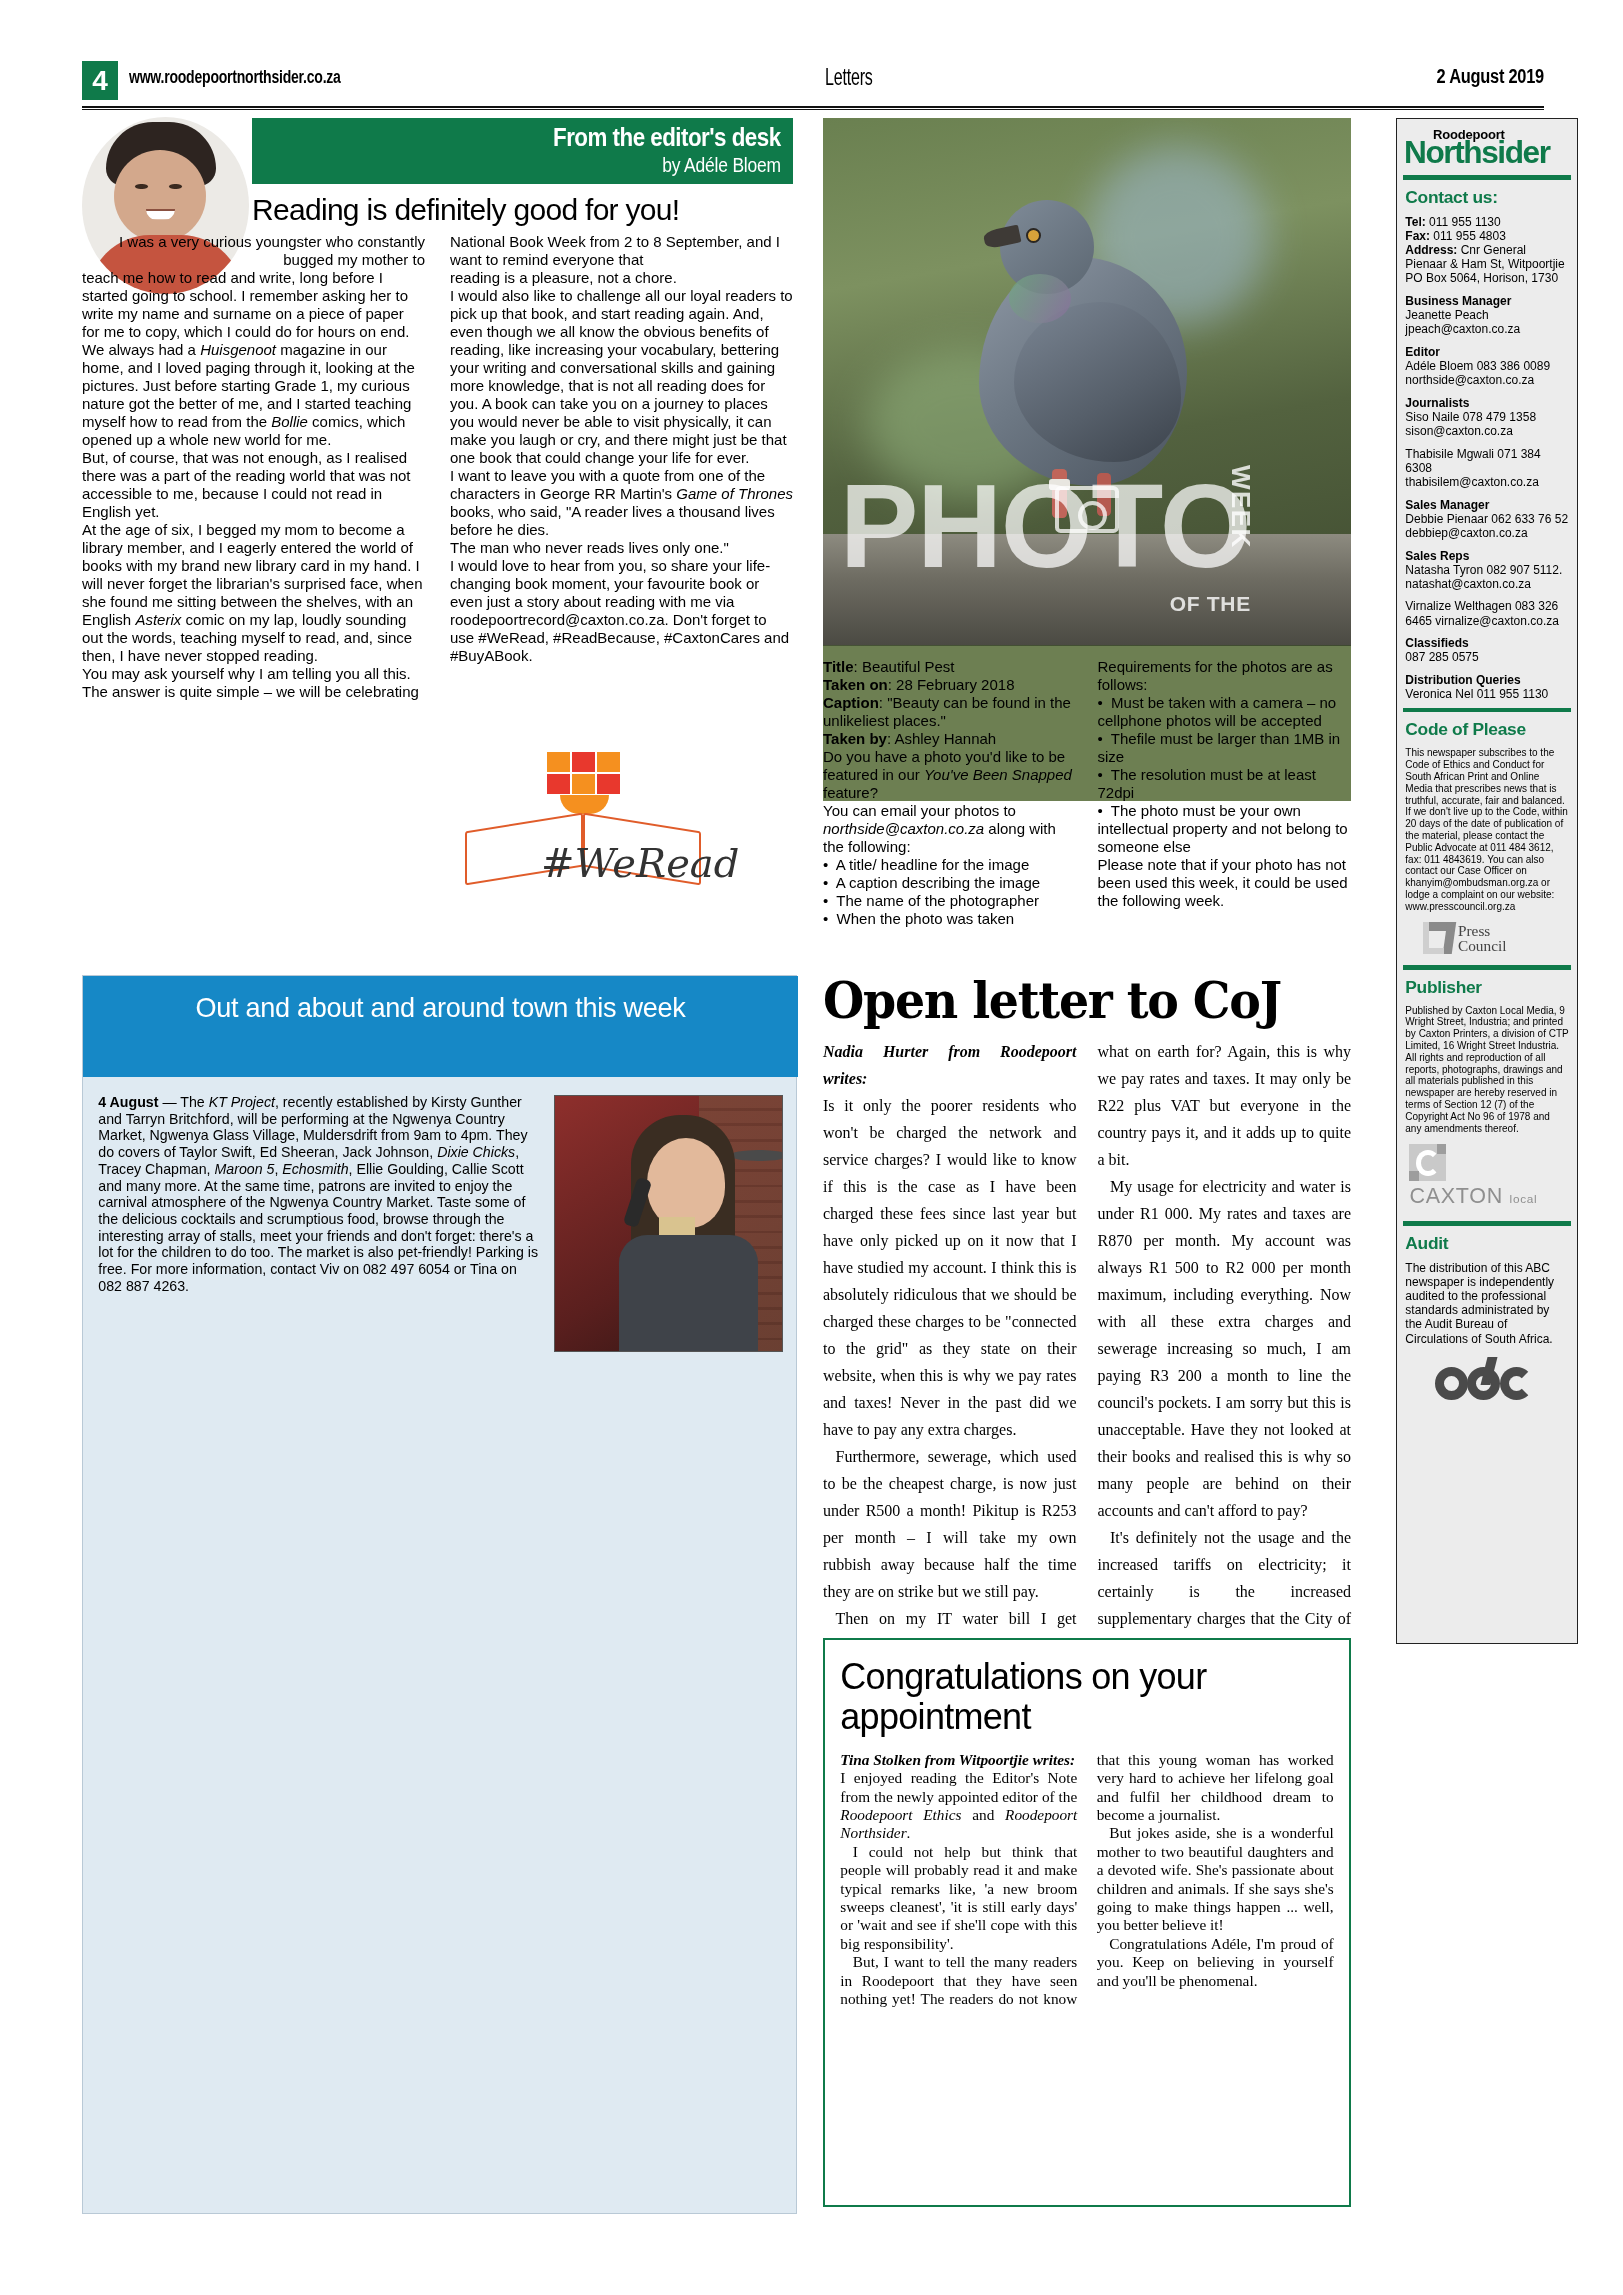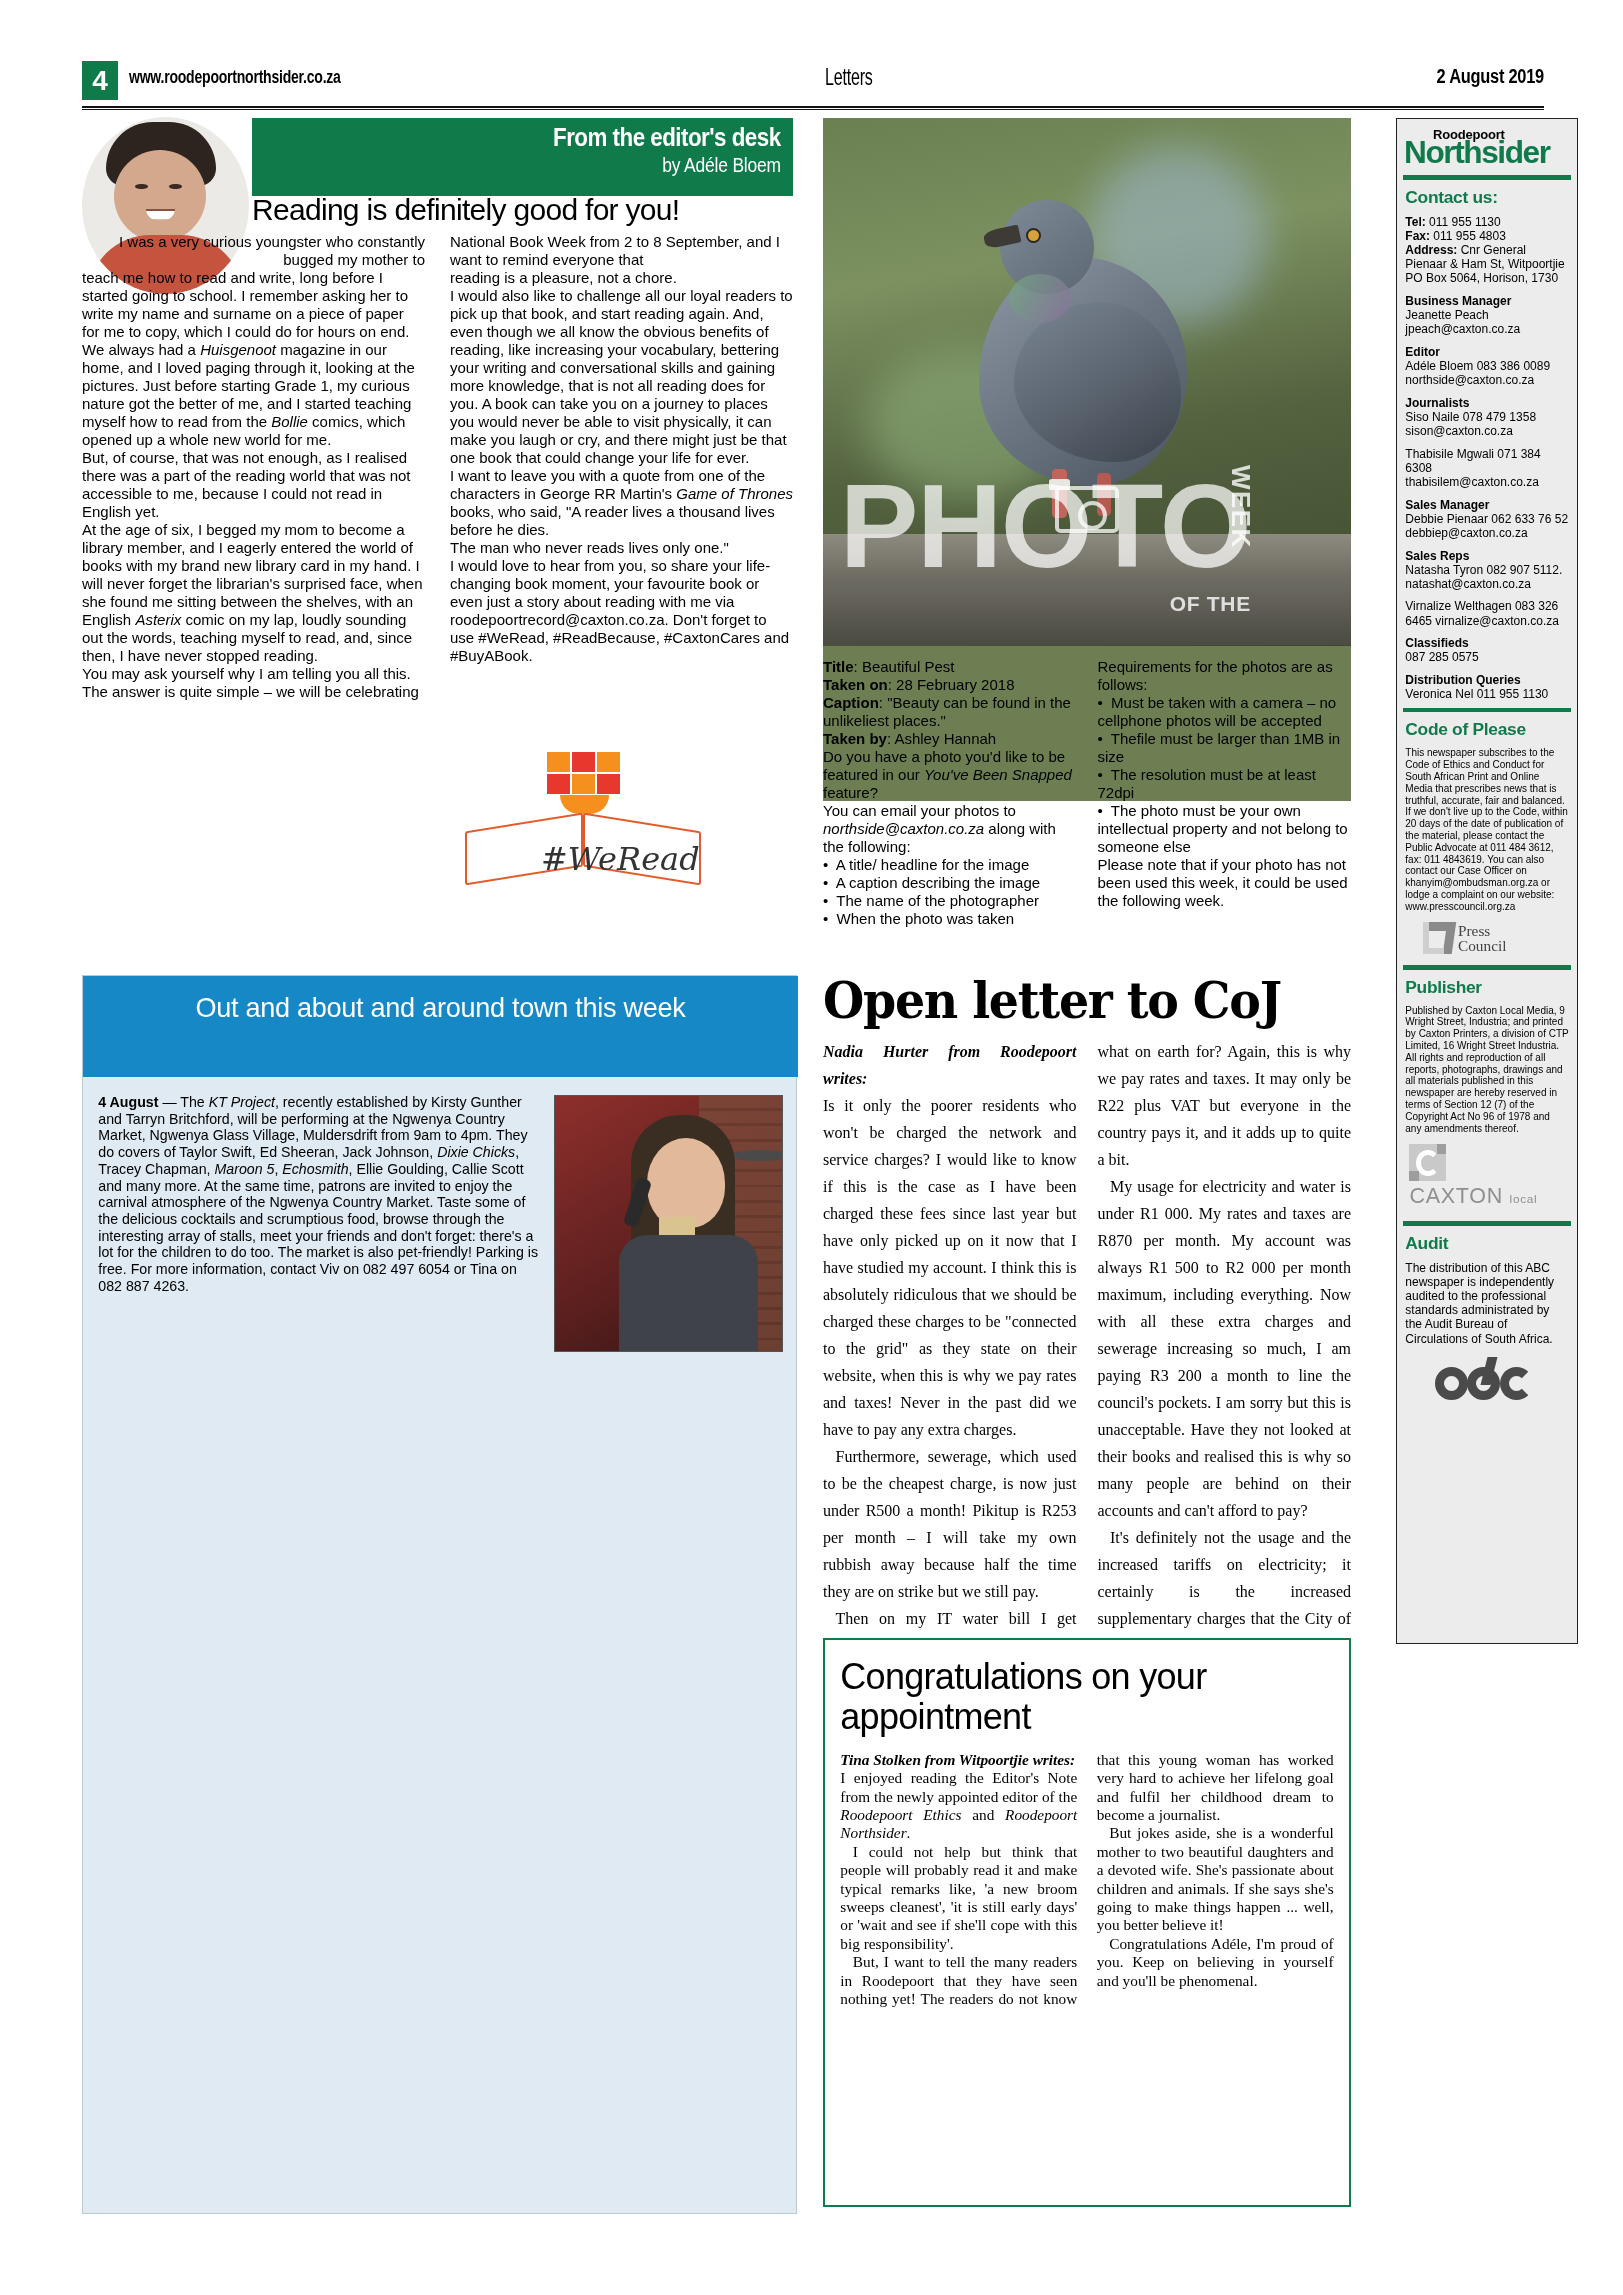--- a/index.html
+++ b/index.html
@@ -25,21 +25,21 @@
               letter-spacing:-0.3px; transform:scaleX(0.78); transform-origin:left center; }
   .section-name { position:absolute; left:743px; top:2.8px; font-size:23.6px; letter-spacing:-0.3px;
                   transform:scaleX(0.68); transform-origin:left center; }
   .issue-date { position:absolute; right:0; top:4.2px; font-size:20px; font-weight:bold;
                 letter-spacing:-0.3px; transform:scaleX(0.82); transform-origin:right center; }
   .masthead-rule { position:absolute; left:82px; top:106px; width:1462px; height:4.2px;
                    border-top:2.1px solid #111; border-bottom:1.4px solid #111; }
 
   
   .editor-block { position:absolute; left:82px; top:118px; width:711px; }
-  .editor-banner { position:absolute; left:170px; top:0; width:541px; height:78px;
+  .editor-banner { position:absolute; left:170px; top:0; width:541px; height:66px;
                    background:#0f7a4a; color:#fff;padding-left:32px; }
   .editor-banner h2 { position:absolute; right:12.5px; top:4.2px; font-size:26px; font-weight:bold;
                       letter-spacing:-0.6px; transform:scaleX(0.86); transform-origin:right center; }
   .editor-banner .byline { position:absolute; right:12.5px; top:36px; font-size:19.4px;
                            letter-spacing:-0.2px; transform:scaleX(0.9); transform-origin:right center; }
   .editor-photo { position:absolute; left:0px; top:-1.4px; width:167px; height:177px;
                   border-radius:50%; overflow:hidden; background:#eceae6; }
   .editor-photo .hair { position:absolute; left:23.6px; top:5.6px; width:110px; height:64px;
                         background:#2d2420; border-radius:56px 56px 21px 21px; }
   .editor-photo .face { position:absolute; left:32px; top:33px; width:92px; height:92px;
@@ -63,21 +63,21 @@
 
   .weread-logo { position:absolute; left:444px; top:739px; width:292px; height:160px; }
   .weread-logo .book-left { position:absolute; left:21px; top:83px; width:118px; height:54px;
                             background:#fff; border:2.8px solid #e05c2a;
                             transform:skewY(-9deg); border-radius:2.8px; }
   .weread-logo .book-right { position:absolute; left:139px; top:83px; width:118px; height:54px;
                              background:#fff; border:2.8px solid #e05c2a;
                              transform:skewY(9deg); border-radius:2.8px; }
   .weread-logo .flag { position:absolute; left:103px; top:12.5px; width:73px; height:64px; }
   .weread-logo .sq { position:absolute; width:23px; height:20px; }
-  .weread-logo .wr-text { position:absolute; left:97px; top:101px; font-size:32px;
+  .weread-logo .wr-text { position:absolute; left:97px; top:101px; font-size:40px;
                           font-family:"DejaVu Serif", serif; font-style:italic; color:#333; }
 
   
   .photo-week { position:absolute; left:823px; top:118px; width:528px; height:683px;
                 overflow:hidden; background:#6d7f52;text-align:center; }
   .pw-sky { position:absolute; left:0; top:0; width:528px; height:528px;
             background:linear-gradient(170deg,#6a8050 0%,#7d9160 28%,#53623f 60%,#3e4a2f 100%); }
   .pw-blur1 { position:absolute; left:264px; top:28px; width:180px; height:180px;
               background:#9db8cf; border-radius:50%; filter:blur(19.4px); opacity:.55; }
   .pw-blur2 { position:absolute; left:42px; top:229px; width:208px; height:153px;

